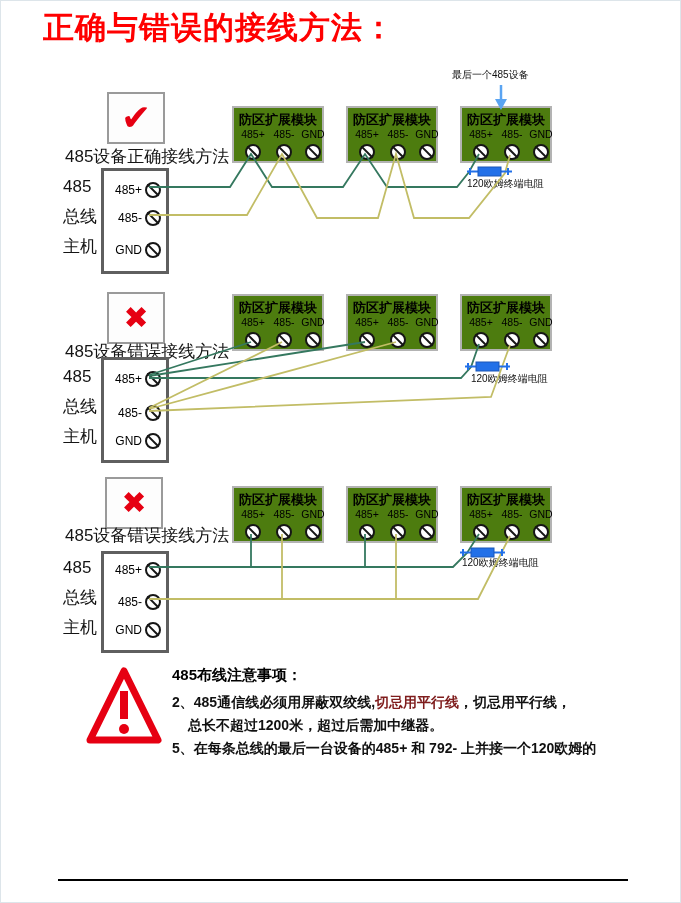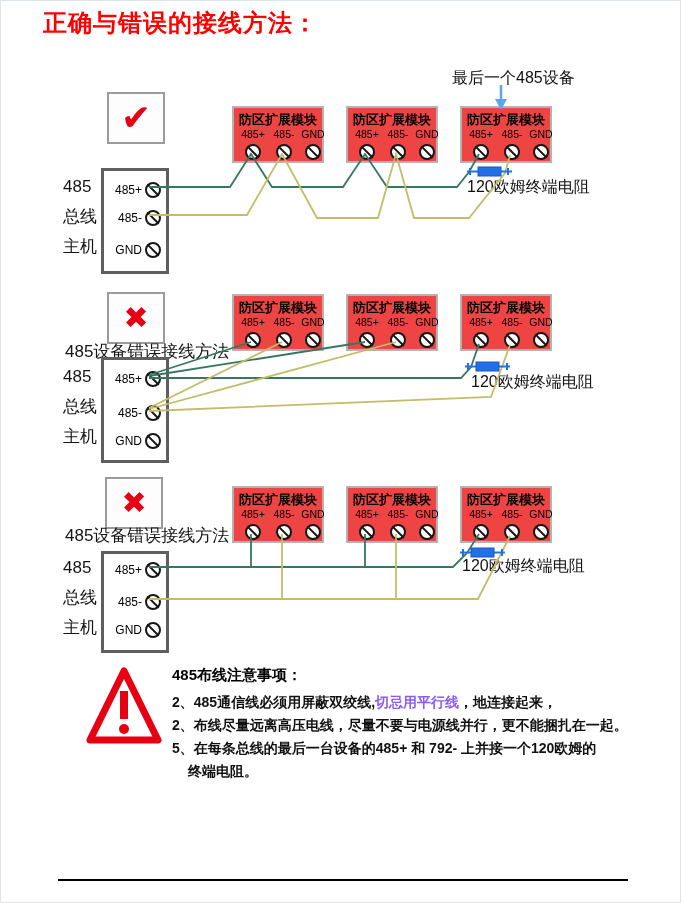--- a/index.html
+++ b/index.html
@@ -1,58 +1,59 @@
 <!DOCTYPE html>
 <html><head>
 <meta charset="utf-8">
 <style>
   html,body{margin:0;padding:0;background:#fff;}
   .page{position:relative;width:681px;height:903px;background:#fff;border:1px solid #dde5ea;
         font-family:"Liberation Sans","DejaVu Sans",sans-serif;overflow:hidden;box-sizing:border-box;}
   .abs{position:absolute;}
-  .title{left:42px;top:6px;font-size:24px;font-weight:bold;color:#ff0000;letter-spacing:1px;white-space:nowrap;}
+  .title{left:42px;top:6px;font-size:31px;font-weight:bold;color:#ff0000;letter-spacing:1px;white-space:nowrap;}
   .markbox{width:54px;height:48px;border:2px solid #9a9a9a;background:#fdfdfd;display:flex;align-items:center;justify-content:center;}
   .mark{color:#e60012;font-weight:bold;line-height:1;}
   .mark.check{font-size:36px;}
   .mark.cross{font-size:30px;}
   .caption{font-size:17px;color:#141414;white-space:nowrap;}
   .hostlbl{font-size:17px;color:#141414;line-height:30px;}
-  .module{position:absolute;width:92px;height:57px;border:2px solid #b3b3b3;background:#ef4444;box-sizing:border-box;}
+  .module{position:absolute;width:92px;height:57px;border:2px solid #b3b3b3;background:#4d7c0f;box-sizing:border-box;}
   .module-title{position:absolute;top:3px;left:0;width:100%;text-align:center;font-size:13px;font-weight:600;color:#000;white-space:nowrap;}
   .term{position:absolute;top:20px;transform:translateX(-50%);font-size:10.5px;color:#000;white-space:nowrap;}
   .t1{left:19px}.t2{left:50px}.t3{left:79px}
   .screw{position:absolute;width:12px;height:12px;border:2px solid #161616;border-radius:50%;background:#fff;transform:translateX(-50%);}
   .screw::after{content:'';position:absolute;left:-2px;top:5px;width:16px;height:2.2px;background:#161616;transform:rotate(45deg);}
   .s1{left:19px;top:36px}.s2{left:50px;top:36px}.s3{left:79px;top:36px}
   .host{position:absolute;width:62px;border:3px solid #5f5f5f;background:#fff;box-sizing:content-box;}
   .host-row{position:absolute;right:5px;display:flex;align-items:center;gap:3px;}
   .host-row .hl{font-size:12px;color:#000;white-space:nowrap;}
   .host-row .screw{position:relative;left:0;top:0;transform:none;flex:0 0 auto;}
-  .small-label{font-size:16px;color:#111;white-space:nowrap;}
+  .small-label{font-size:10px;color:#111;white-space:nowrap;}
   .wires{left:0;top:0;pointer-events:none;z-index:40;}
   .wg{fill:none;stroke:#35785f;stroke-width:1.8;}
   .wy{fill:none;stroke:#c2bd66;stroke-width:1.8;}
   .rlead{stroke:#2270e8;stroke-width:2;}
   .rbody{fill:#2270e8;stroke:#1a57b8;stroke-width:1;}
   .notes-head{font-size:15px;font-weight:bold;color:#000;white-space:nowrap;}
   .notes{font-size:14px;font-weight:600;color:#111;line-height:23px;white-space:nowrap;}
   .notes .indent{padding-left:16px;}
-  .red-seg{color:#8b5cf6;}
+  .red-seg{color:#7f1d1d;}
   .rule{background:#000;height:2px;}
 </style>
 </head>
 <body>
 
 <div class="page">
 
   <div class="abs title">正确与错误的接线方法：</div>
 
   <div class="abs markbox" style="left:106px;top:91px;">
     <span class="mark check">✔</span>
   </div>
+  <div class="abs caption" style="left:64px;top:144px;">485设备正确接线方法</div>
 
   <div class="abs small-label" style="left:451px;top:67px;">最后一个485设备</div>
 
   <div class="abs" style="left:62px;top:171px;">
     <div class="hostlbl">485</div>
     <div class="hostlbl">总线</div>
     <div class="hostlbl">主机</div>
   </div>
 
   <div class="host" style="left:100px;top:167px;height:100px;">
@@ -256,21 +257,20 @@
 
   <svg class="abs" style="left:84px;top:663px;" width="78" height="86" viewBox="0 0 78 86">
     <path d="M39,7 L73,76 L5,76 Z" fill="#ffffff" stroke="#e60012" stroke-width="7" stroke-linejoin="round"></path>
     <line x1="39" y1="27" x2="39" y2="55" stroke="#e60012" stroke-width="8"></line>
     <circle cx="39" cy="65" r="5" fill="#e60012"></circle>
   </svg>
 
   <div class="abs notes-head" style="left:171px;top:665px;">485布线注意事项：</div>
 
   <div class="abs notes" style="left:171px;top:690px;">
-    <div><span>2、485通信线必须用屏蔽双绞线,</span><span class="red-seg">切忌用平行线</span><span>，地连接起来，</span></div>
-    <div>2、布线尽量远离高压电线，尽量不要与电源线并行，更不能捆扎在一起。</div>
+    <div><span>2、485通信线必须用屏蔽双绞线,</span><span class="red-seg">切忌用平行线</span><span>，切忌用平行线，</span></div>
+    <div class="indent">总长不超过1200米，超过后需加中继器。</div>
     <div>5、在每条总线的最后一台设备的485+ 和 792- 上并接一个120欧姆的</div>
-    <div class="indent">终端电阻。</div>
   </div>
 
   <div class="abs rule" style="left:57px;top:878px;width:570px;"></div>
 
 </div>
 
 </body></html>

